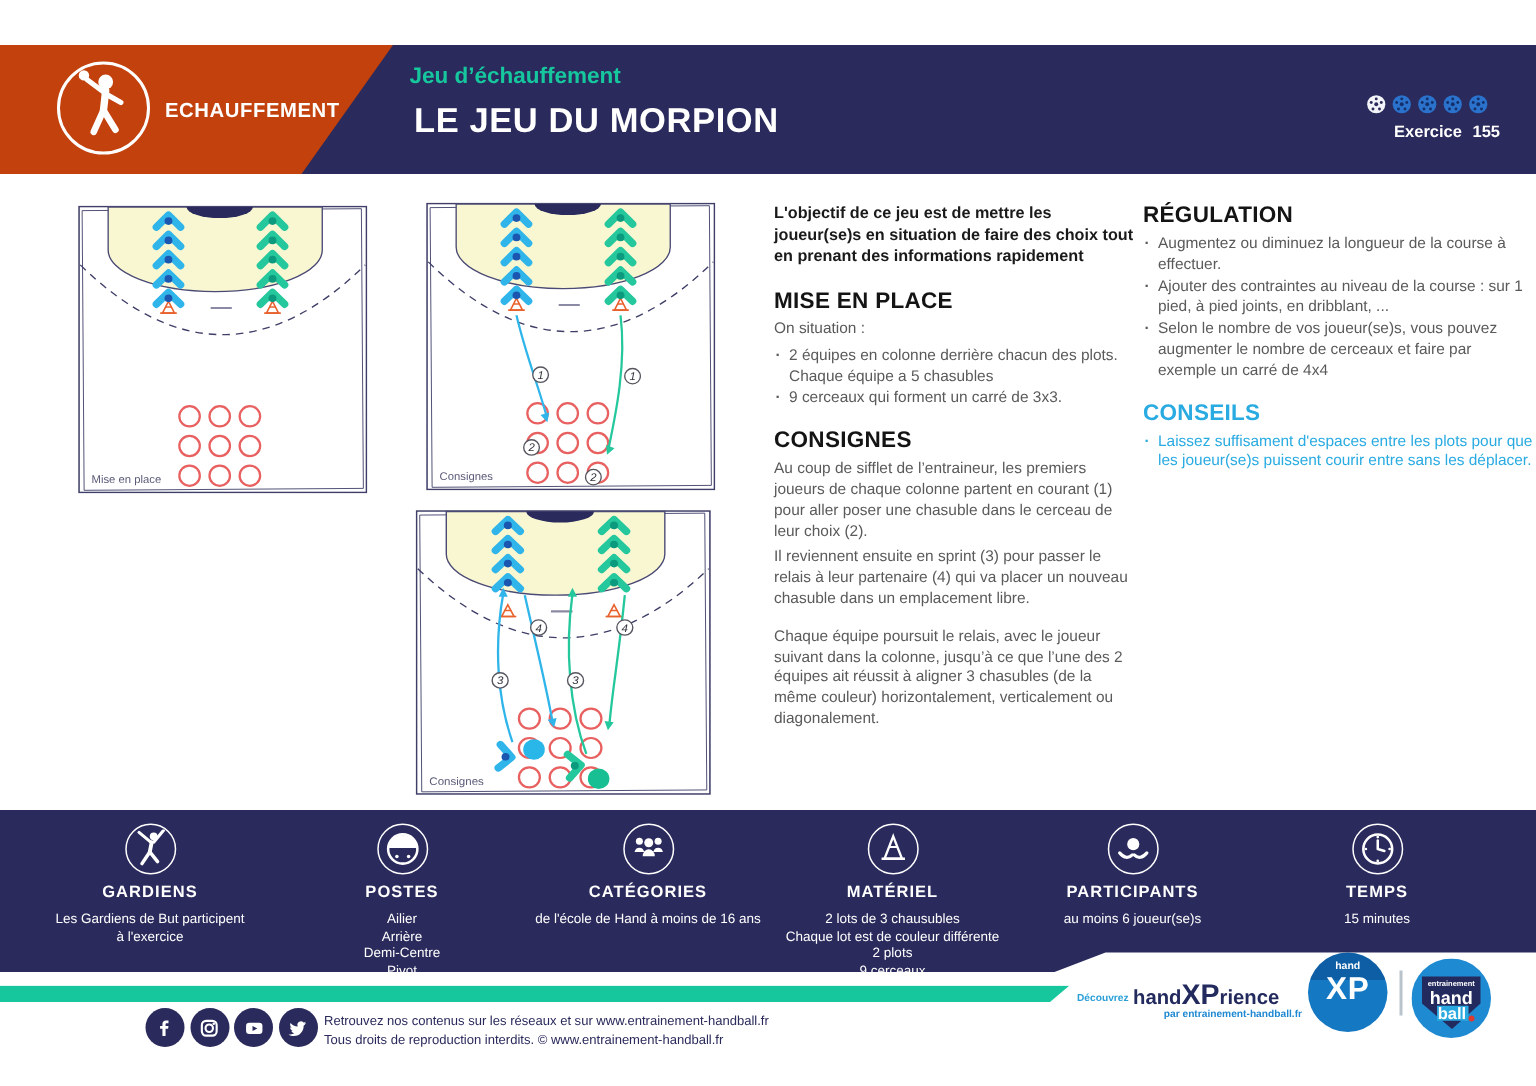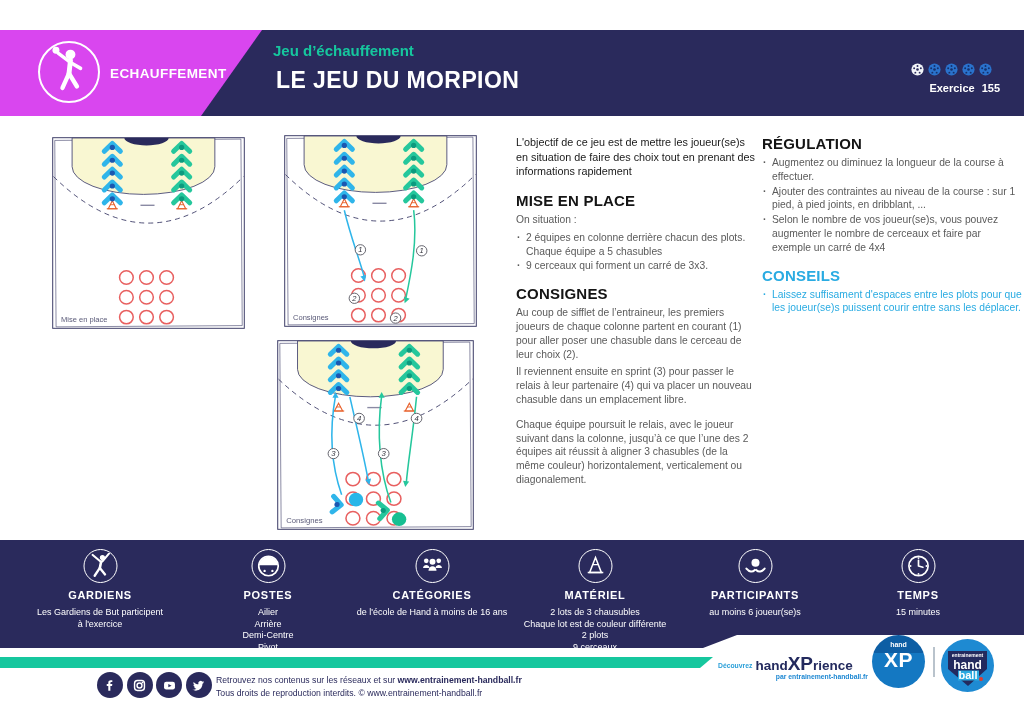--- a/index.html
+++ b/index.html
@@ -1,35 +1,35 @@
 <!DOCTYPE html>
 <html><head>
 <meta charset="utf-8">
 <style>
   html,body{margin:0;padding:0;background:#fff;}
   .page{position:relative;width:1024px;height:724px;background:#ffffff;overflow:hidden;
         font-family:"Liberation Sans",sans-serif;}
   
   .header{position:absolute;left:0;top:30px;width:1024px;height:86px;background:#2a2a5c;}
-  .header-left{position:absolute;left:0;top:0;width:262px;height:86px;background:#d946ef;
+  .header-left{position:absolute;left:0;top:0;width:262px;height:86px;background:#c2410c;
                clip-path:polygon(0 0,262px 0,201px 86px,0 86px);}
   .logo-circle{position:absolute;left:38px;top:11px;width:62px;height:62px;border:2.4px solid #fff;
                border-radius:50%;box-sizing:border-box;}
   .cat-label{position:absolute;left:110px;top:36px;color:#fff;font-size:13.5px;font-weight:800;letter-spacing:.4px;}
   .header-sub{position:absolute;left:273px;top:12px;color:#16c79e;font-size:15px;font-weight:600;}
   .header-title{position:absolute;left:272px;top:33px;color:#fff;font-size:23px;font-weight:800;letter-spacing:.4px;margin:4px;}
   .balls{position:absolute;right:32px;top:33px;display:flex;gap:4px;}
   .exo{position:absolute;right:24px;top:52px;color:#fff;font-size:11px;font-weight:800;}
   .exo span{margin-left:7px;}
   
   .court{position:absolute;}
   
   .col-mid{position:absolute;left:516px;top:135px;width:241px;color:#5a5a5a;}
   .col-right{position:absolute;left:762px;top:135px;width:260px;color:#5a5a5a;}
-  .objective{font-size:10.8px;font-weight:400;color:#1a1a1a;line-height:1.36;margin:0 0 13px 0;}
+  .objective{font-size:10.8px;font-weight:700;color:#1a1a1a;line-height:1.36;margin:0 0 13px 0;}
   .sec-title{font-size:15px;font-weight:800;color:#141414;margin:12px 0 4px 0;letter-spacing:.2px;}
   .sec-title.first{margin-top:0;}
   .sec-title.blue{color:#29abe2;}
   .body-txt{font-size:10.3px;line-height:1.34;margin:0 0 4px 0;}
   .body-txt.gap{margin-top:11px;}
   .bullet{position:relative;padding-left:10px;font-size:10.3px;line-height:1.34;margin:0 0 1px 0;}
   .bullet::before{content:"·";position:absolute;left:1px;top:0;font-weight:700;}
   .bullet.blue{color:#29abe2;}
   .bullet.blue::before{color:#29abe2;}
   
@@ -40,21 +40,21 @@
              display:flex;align-items:center;justify-content:center;box-sizing:border-box;}
   .band-title{font-size:11px;font-weight:800;letter-spacing:.7px;margin-bottom:6px;}
   .band-line{font-size:9px;line-height:1.3;}
   .stripe{position:absolute;left:0;top:657px;width:713px;height:11px;background:#16c79e;
           clip-path:polygon(0 0,100% 0,calc(100% - 13px) 100%,0 100%);}
   
   .social-row{position:absolute;left:97px;top:672px;display:flex;gap:3.5px;}
   .social-icon{width:26px;height:26px;border-radius:50%;background:#2a2a5c;display:flex;
                align-items:center;justify-content:center;}
   .foot-text{position:absolute;left:216px;top:674px;font-size:8.7px;color:#2a2a5c;line-height:1.5;}
-  .foot-text b{font-weight:700;}
+  .foot-text b{font-weight:400;}
   .discover{position:absolute;left:718px;top:653px;width:150px;}
   .disc-line{white-space:nowrap;}
   .disc-prefix{font-size:6.8px;font-weight:700;color:#2a9fd8;margin-right:3px;vertical-align:2px;}
   .disc-hand{font-size:13.5px;color:#232a5e;font-weight:600;}
   .disc-xp{font-size:19px;color:#232a5e;font-weight:700;}
   .disc-rience{font-size:13.5px;color:#232a5e;font-weight:600;}
   .disc-sub{font-size:6.8px;font-weight:800;color:#1e88d2;text-align:right;margin-top:-2px;}
   .logo-xp{position:absolute;left:872px;top:635px;width:53px;height:53px;border-radius:50%;
            background:linear-gradient(#0d5ea4 0%,#0d5ea4 34%,#1478c2 34%);text-align:center;color:#fff;}
   .logo-xp .t{font-size:7px;font-weight:700;margin-top:6px;}

